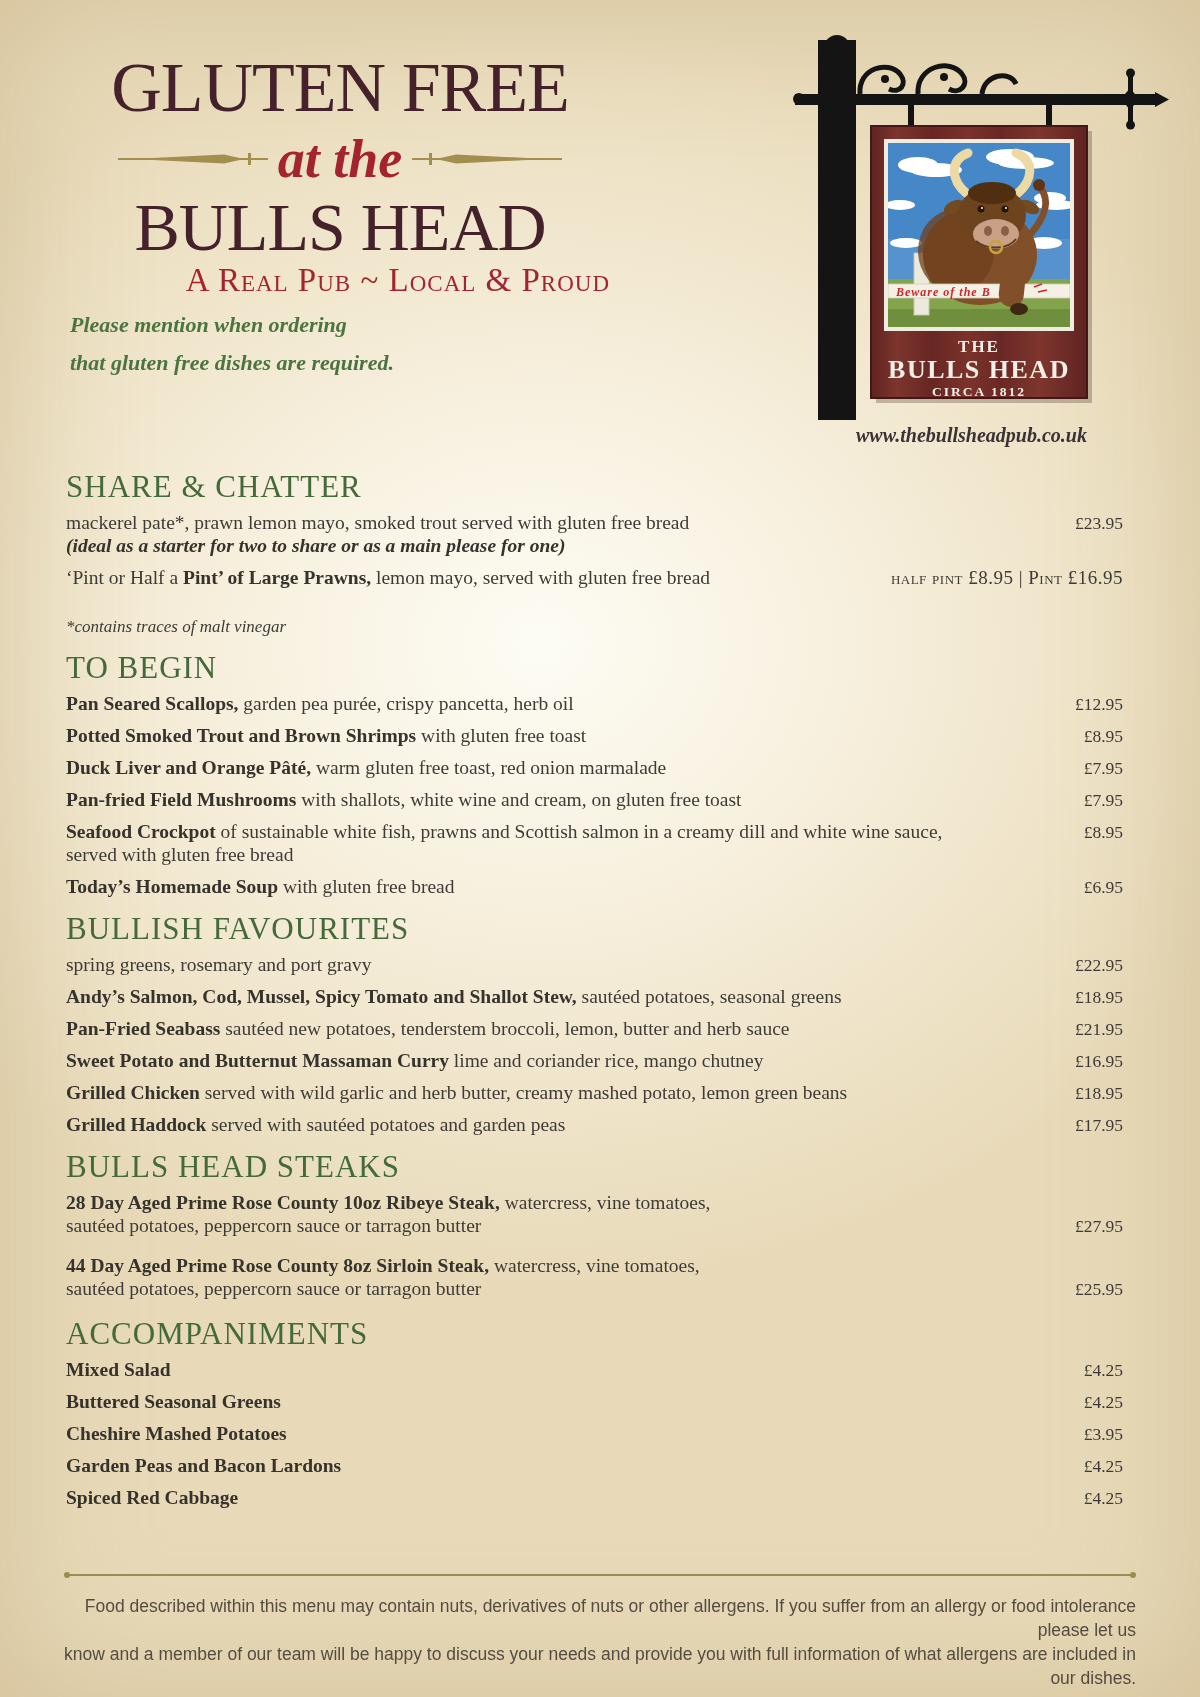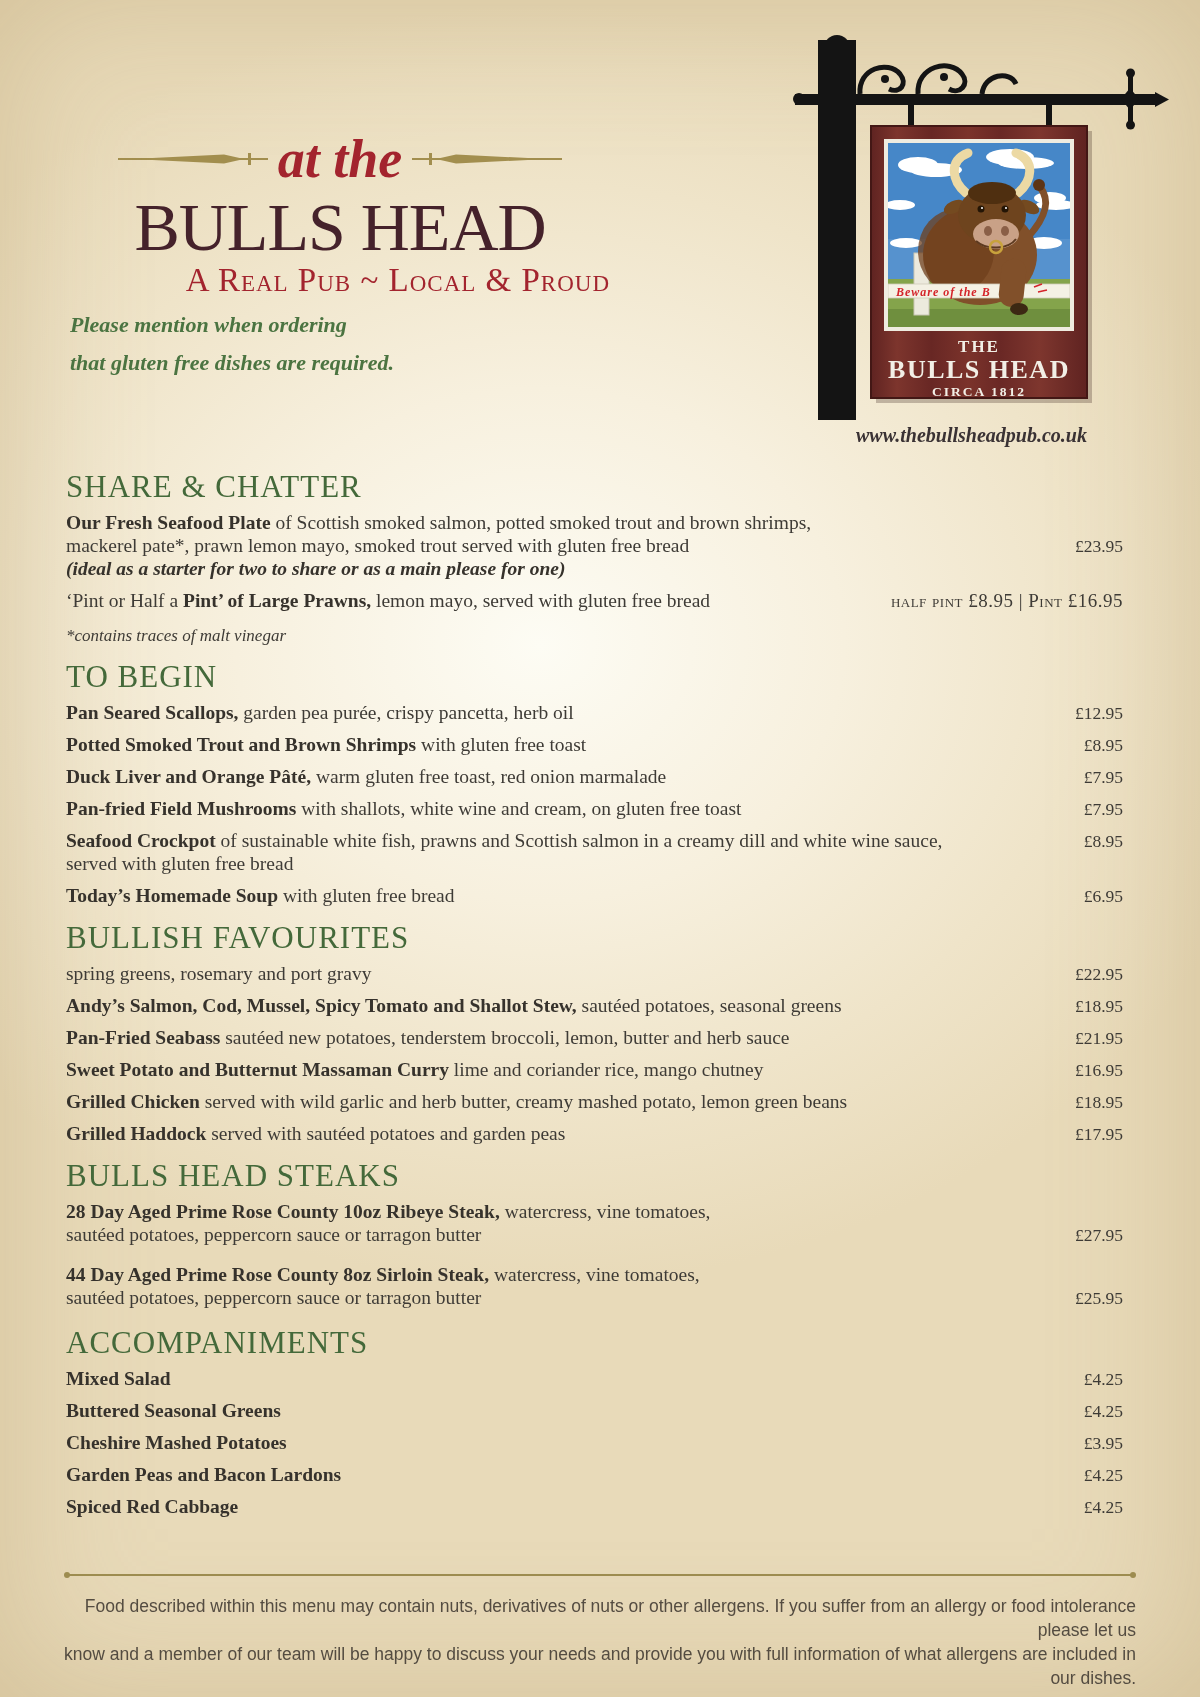--- a/index.html
+++ b/index.html
@@ -37,36 +37,37 @@
   .menu-section:first-child .section-title{margin-top:0;}
   .menu-item{margin-bottom:9px;}
   .menu-section.wide .menu-item{margin-bottom:17px;}
   .item-line{display:flex;align-items:baseline;}
   .line-text{flex:1;font-size:19.5px;line-height:23px;color:#3e3b36;}
   .seg-b{font-weight:bold;color:#36322c;}
   .seg-r{}
   .seg-bi{font-weight:bold;font-style:italic;color:#36322c;}
   .price{white-space:nowrap;margin-left:24px;font-size:17.5px;color:#3e3b36;}
   .price-caps{font-variant:small-caps;font-size:19px;letter-spacing:0.5px;}
-  .footnote{font-style:italic;font-size:17px;color:#3e3b36;margin-top:14px;}
+  .footnote{font-style:italic;font-size:17px;color:#3e3b36;margin-top:28px;}
   
   .rule{position:absolute;left:66px;top:1574px;width:1068px;height:2px;background:#9d8c50;}
   .rule::before,.rule::after{content:"";position:absolute;top:-2px;width:6px;height:6px;
     border-radius:50%;background:#9d8c50;}
   .rule::before{left:-2px;}
   .rule::after{right:-2px;}
   .footer-text{position:absolute;left:64px;top:1594px;width:1072px;text-align:right;
     font-family:"Liberation Sans",sans-serif;font-size:17.5px;line-height:24px;color:#544c41;}
 </style>
 </head>
 <body>
 
 <div class="page">
 
   <div class="header-left">
+    <h1 class="title-line1">GLUTEN FREE</h1>
     <div class="ornament-row">
       <svg width="150" height="14" viewBox="0 0 150 14">
         <rect x="0" y="6" width="150" height="2" fill="#a28e4e"></rect>
         <path d="M14,7 L106,2.5 L126,7 L106,11.5 Z" fill="#a28e4e"></path>
         <rect x="130" y="1" width="3" height="12" fill="#a28e4e"></rect>
       </svg>
       <span class="at-the">at the</span>
       <svg width="150" height="14" viewBox="0 0 150 14" style="transform:scaleX(-1)">
         <rect x="0" y="6" width="150" height="2" fill="#a28e4e"></rect>
         <path d="M14,7 L106,2.5 L126,7 L106,11.5 Z" fill="#a28e4e"></path>
@@ -178,23 +179,20 @@
     <text x="279" y="374" text-anchor="middle" font-size="13.5" letter-spacing="2" font-weight="bold" fill="#f2efe6" font-family="Liberation Serif, serif">CIRCA 1812</text>
   </svg>
 
   <div class="website">www.thebullsheadpub.co.uk</div>
 
   <div class="menu">
       <div class="menu-section">
         <h2 class="section-title">SHARE &amp; CHATTER</h2>
         <div class="menu-item">
           <div class="item-line">
-            <span class="line-text"><span class="seg-b">Our Fresh Seafood Plate</span><span class="seg-r"> of Scottish smoked salmon, potted smoked trout and brown shrimps,</span></span>
-          </div>
-          <div class="item-line">
             <span class="line-text"><span class="seg-r">mackerel pate*, prawn lemon mayo, smoked trout served with gluten free bread</span></span>
             <span class="price">£23.95</span>
           </div>
           <div class="item-line">
             <span class="line-text"><span class="seg-bi">(ideal as a starter for two to share or as a main please for one)</span></span>
           </div>
         </div>
         <div class="menu-item">
           <div class="item-line">
             <span class="line-text"><span class="seg-r">‘Pint or Half a </span><span class="seg-b">Pint’ of Large Prawns,</span><span class="seg-r"> lemon mayo, served with gluten free bread</span></span>

